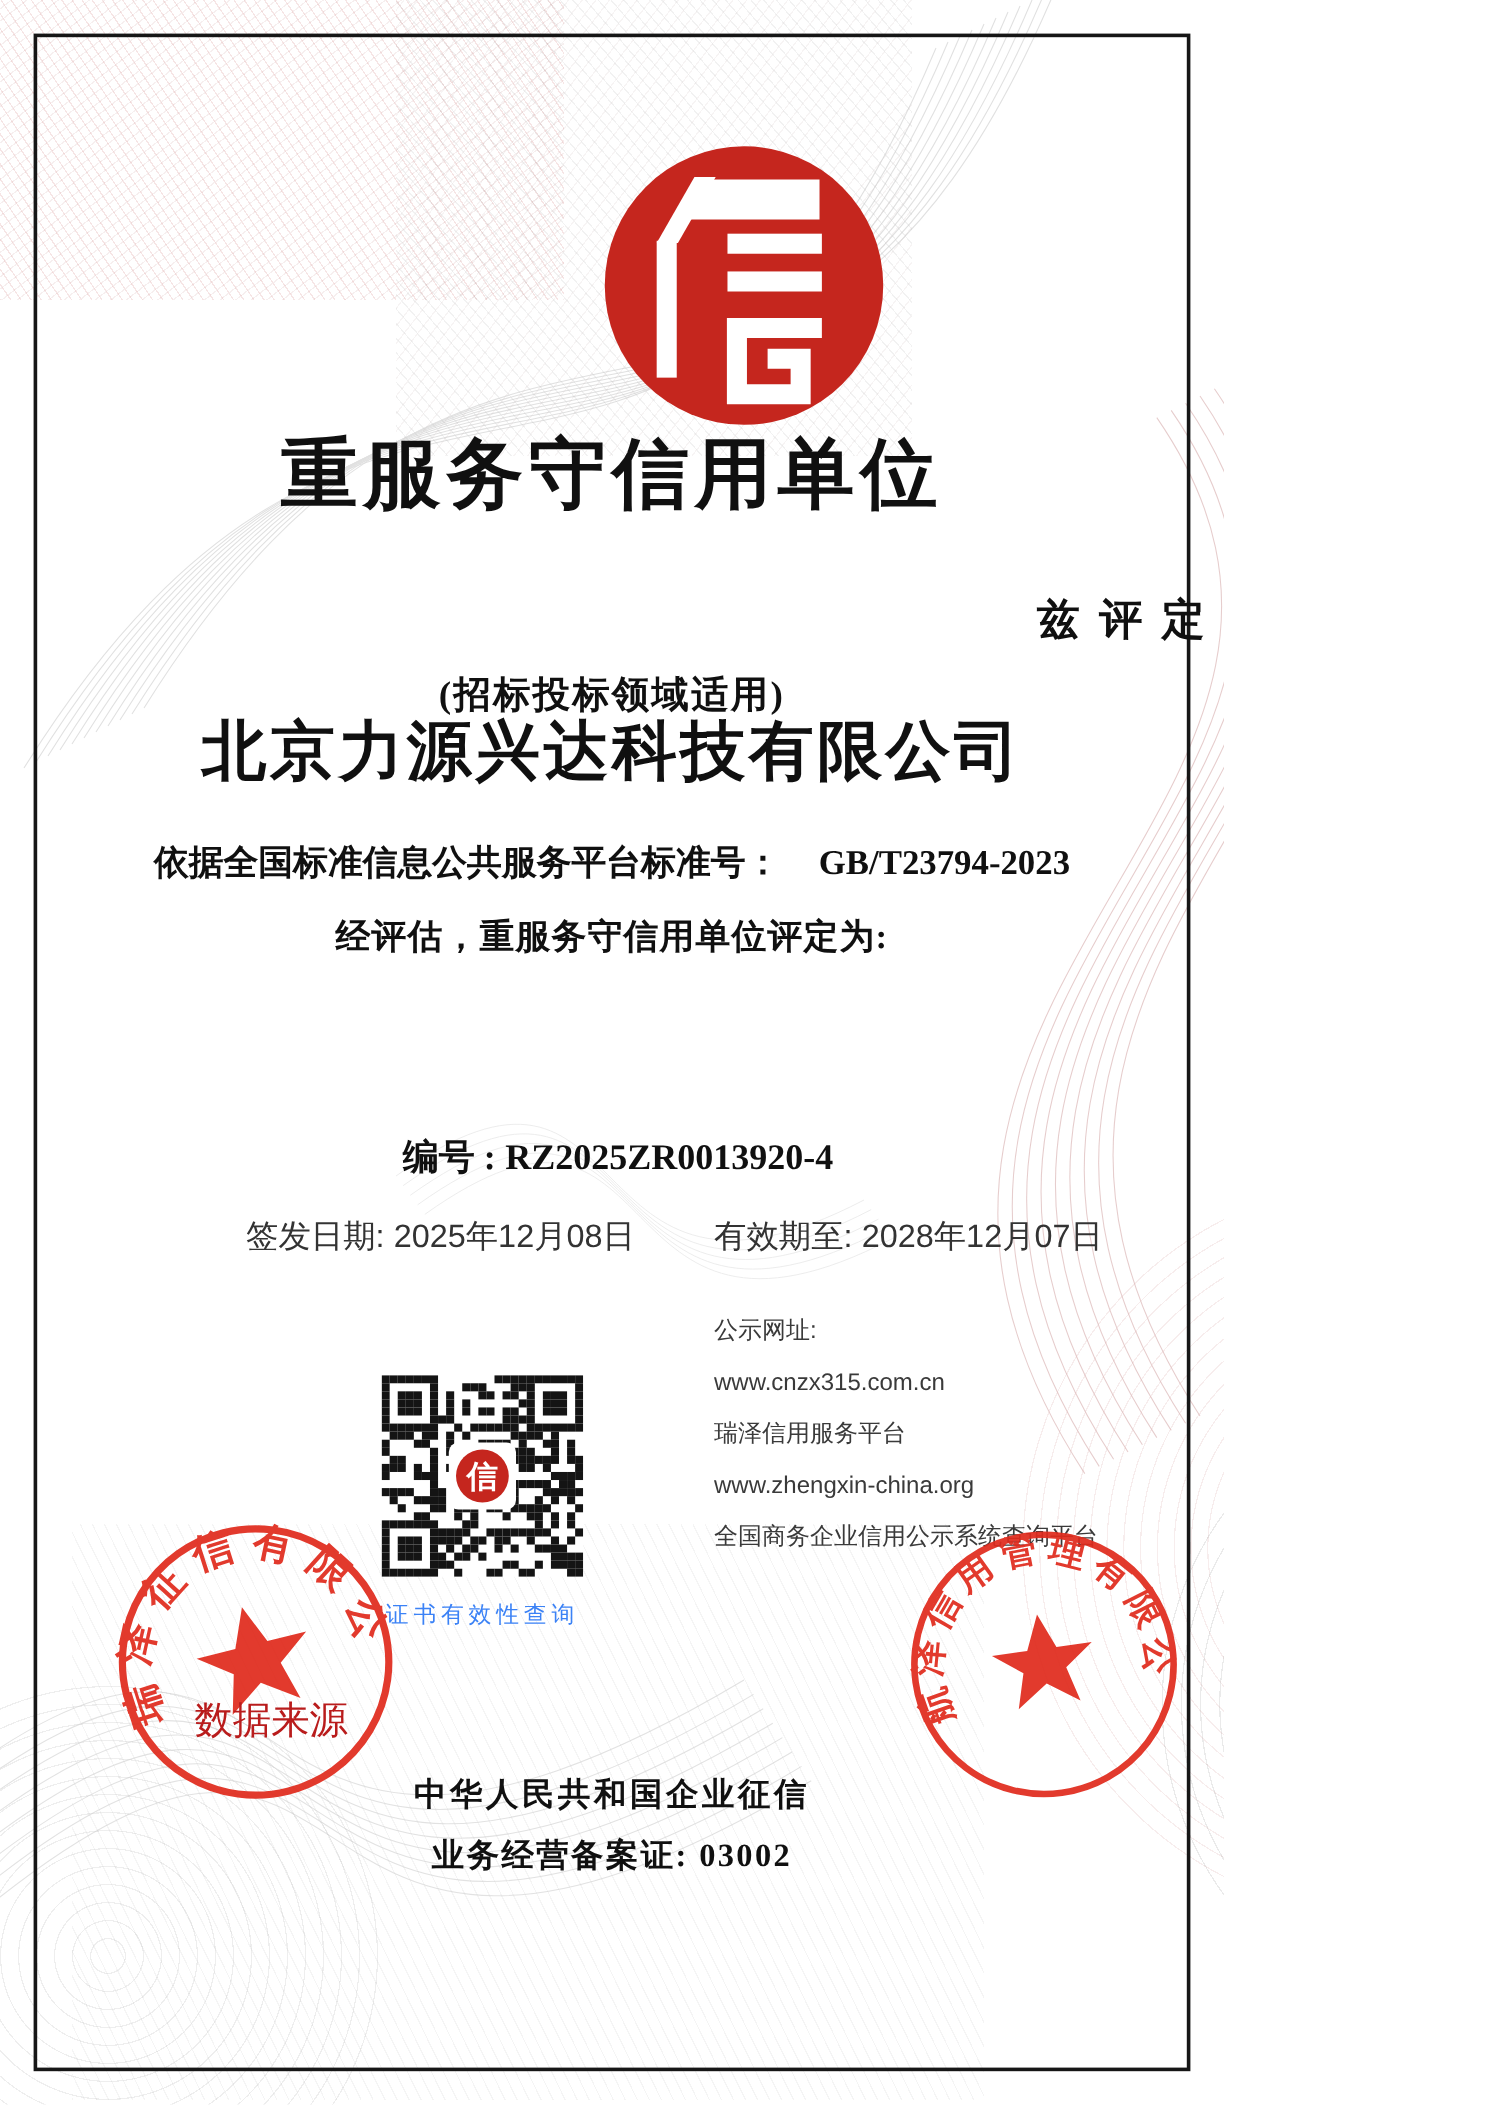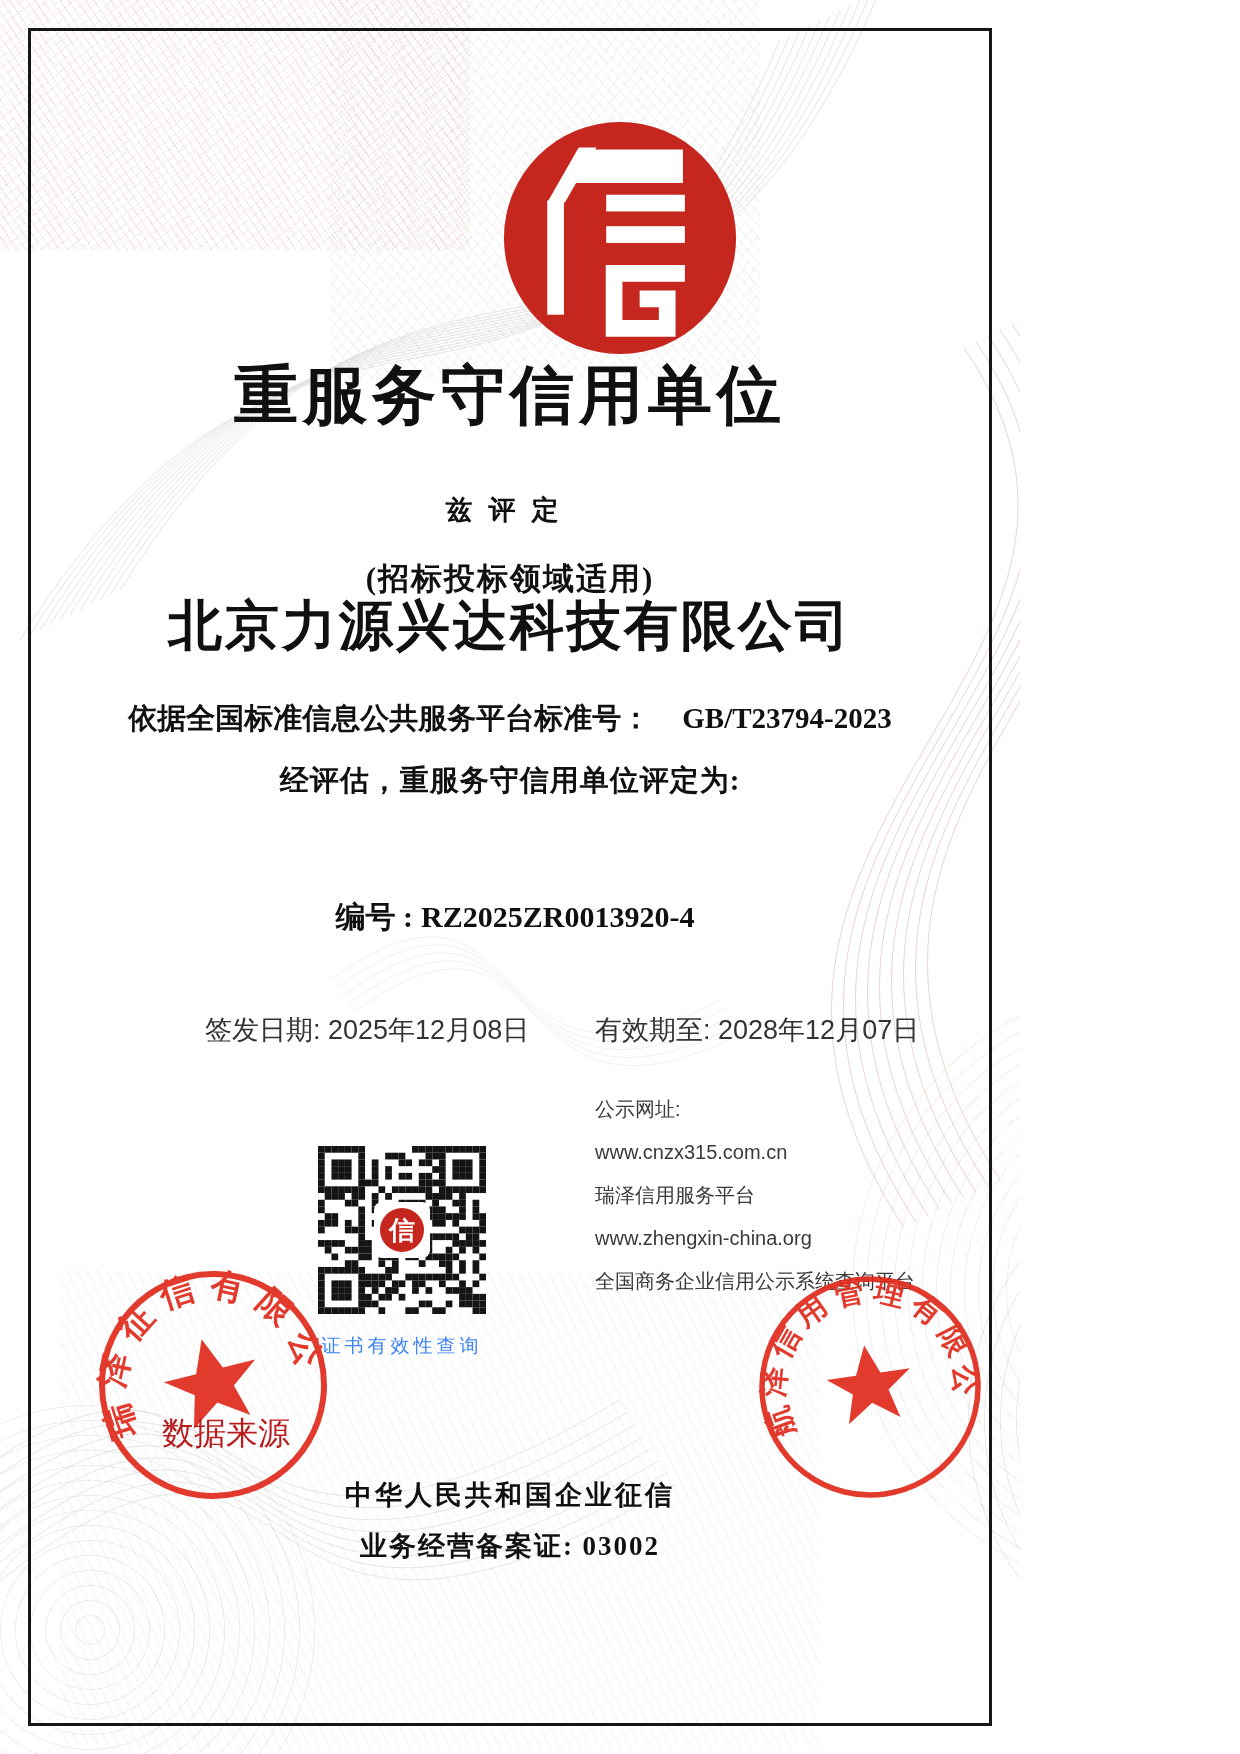--- a/index.html
+++ b/index.html
@@ -45,28 +45,28 @@
     background:repeating-linear-gradient(64deg, rgba(160,160,160,.22) 0 1px, transparent 1px 9px);
   }
   
   .logo{position:absolute;left:502px;top:120px;width:236px;height:236px;z-index:8;}
   
   .crow{
     position:absolute;left:0;right:0;text-align:center;z-index:8;color:#101010;
     font-family:"Liberation Serif","DejaVu Serif",serif;font-weight:bold;
   }
   .t-title{top:352px;font-size:64px;letter-spacing:5px;}
-  .t-subtitle{top:492px;font-size:27px;letter-spacing:16px;}
+  .t-subtitle{top:492px;font-size:36px;letter-spacing:16px;text-align:right;}
   .t-scope{top:530px;font-size:31px;letter-spacing:2px;margin-top:28px;}
   .t-company{top:590px;font-size:54px;letter-spacing:3px;}
   .t-standard{top:699px;font-size:29px;}
   .t-standard .lbl{margin-right:32px;}
   .t-assess{top:761px;font-size:29px;letter-spacing:1px;}
   .t-rating{top:815px;font-size:59px;letter-spacing:2px;}
-  .t-certno{top:897px;font-size:30px;padding-left:10px;}
+  .t-certno{top:944px;font-size:30px;padding-left:10px;}
   .t-certno .lbl{margin-right:8px;}
   .t-footer1{top:1477px;font-size:27px;letter-spacing:3px;}
   .t-footer2{top:1528px;font-size:27px;letter-spacing:2px;}
   
   .sans{position:absolute;z-index:8;color:#333;font-size:27px;font-family:"Liberation Sans","DejaVu Sans",sans-serif;}
   .t-issue{left:205px;top:1012px;}
   .t-valid{left:595px;top:1012px;}
   .t-publicity{left:595px;top:1088px;line-height:43px;font-size:20px;color:#3a3a3a;}
   .t-datasource{left:162px;top:1412px;font-size:32px;color:#b91c1c;z-index:12;}
   

